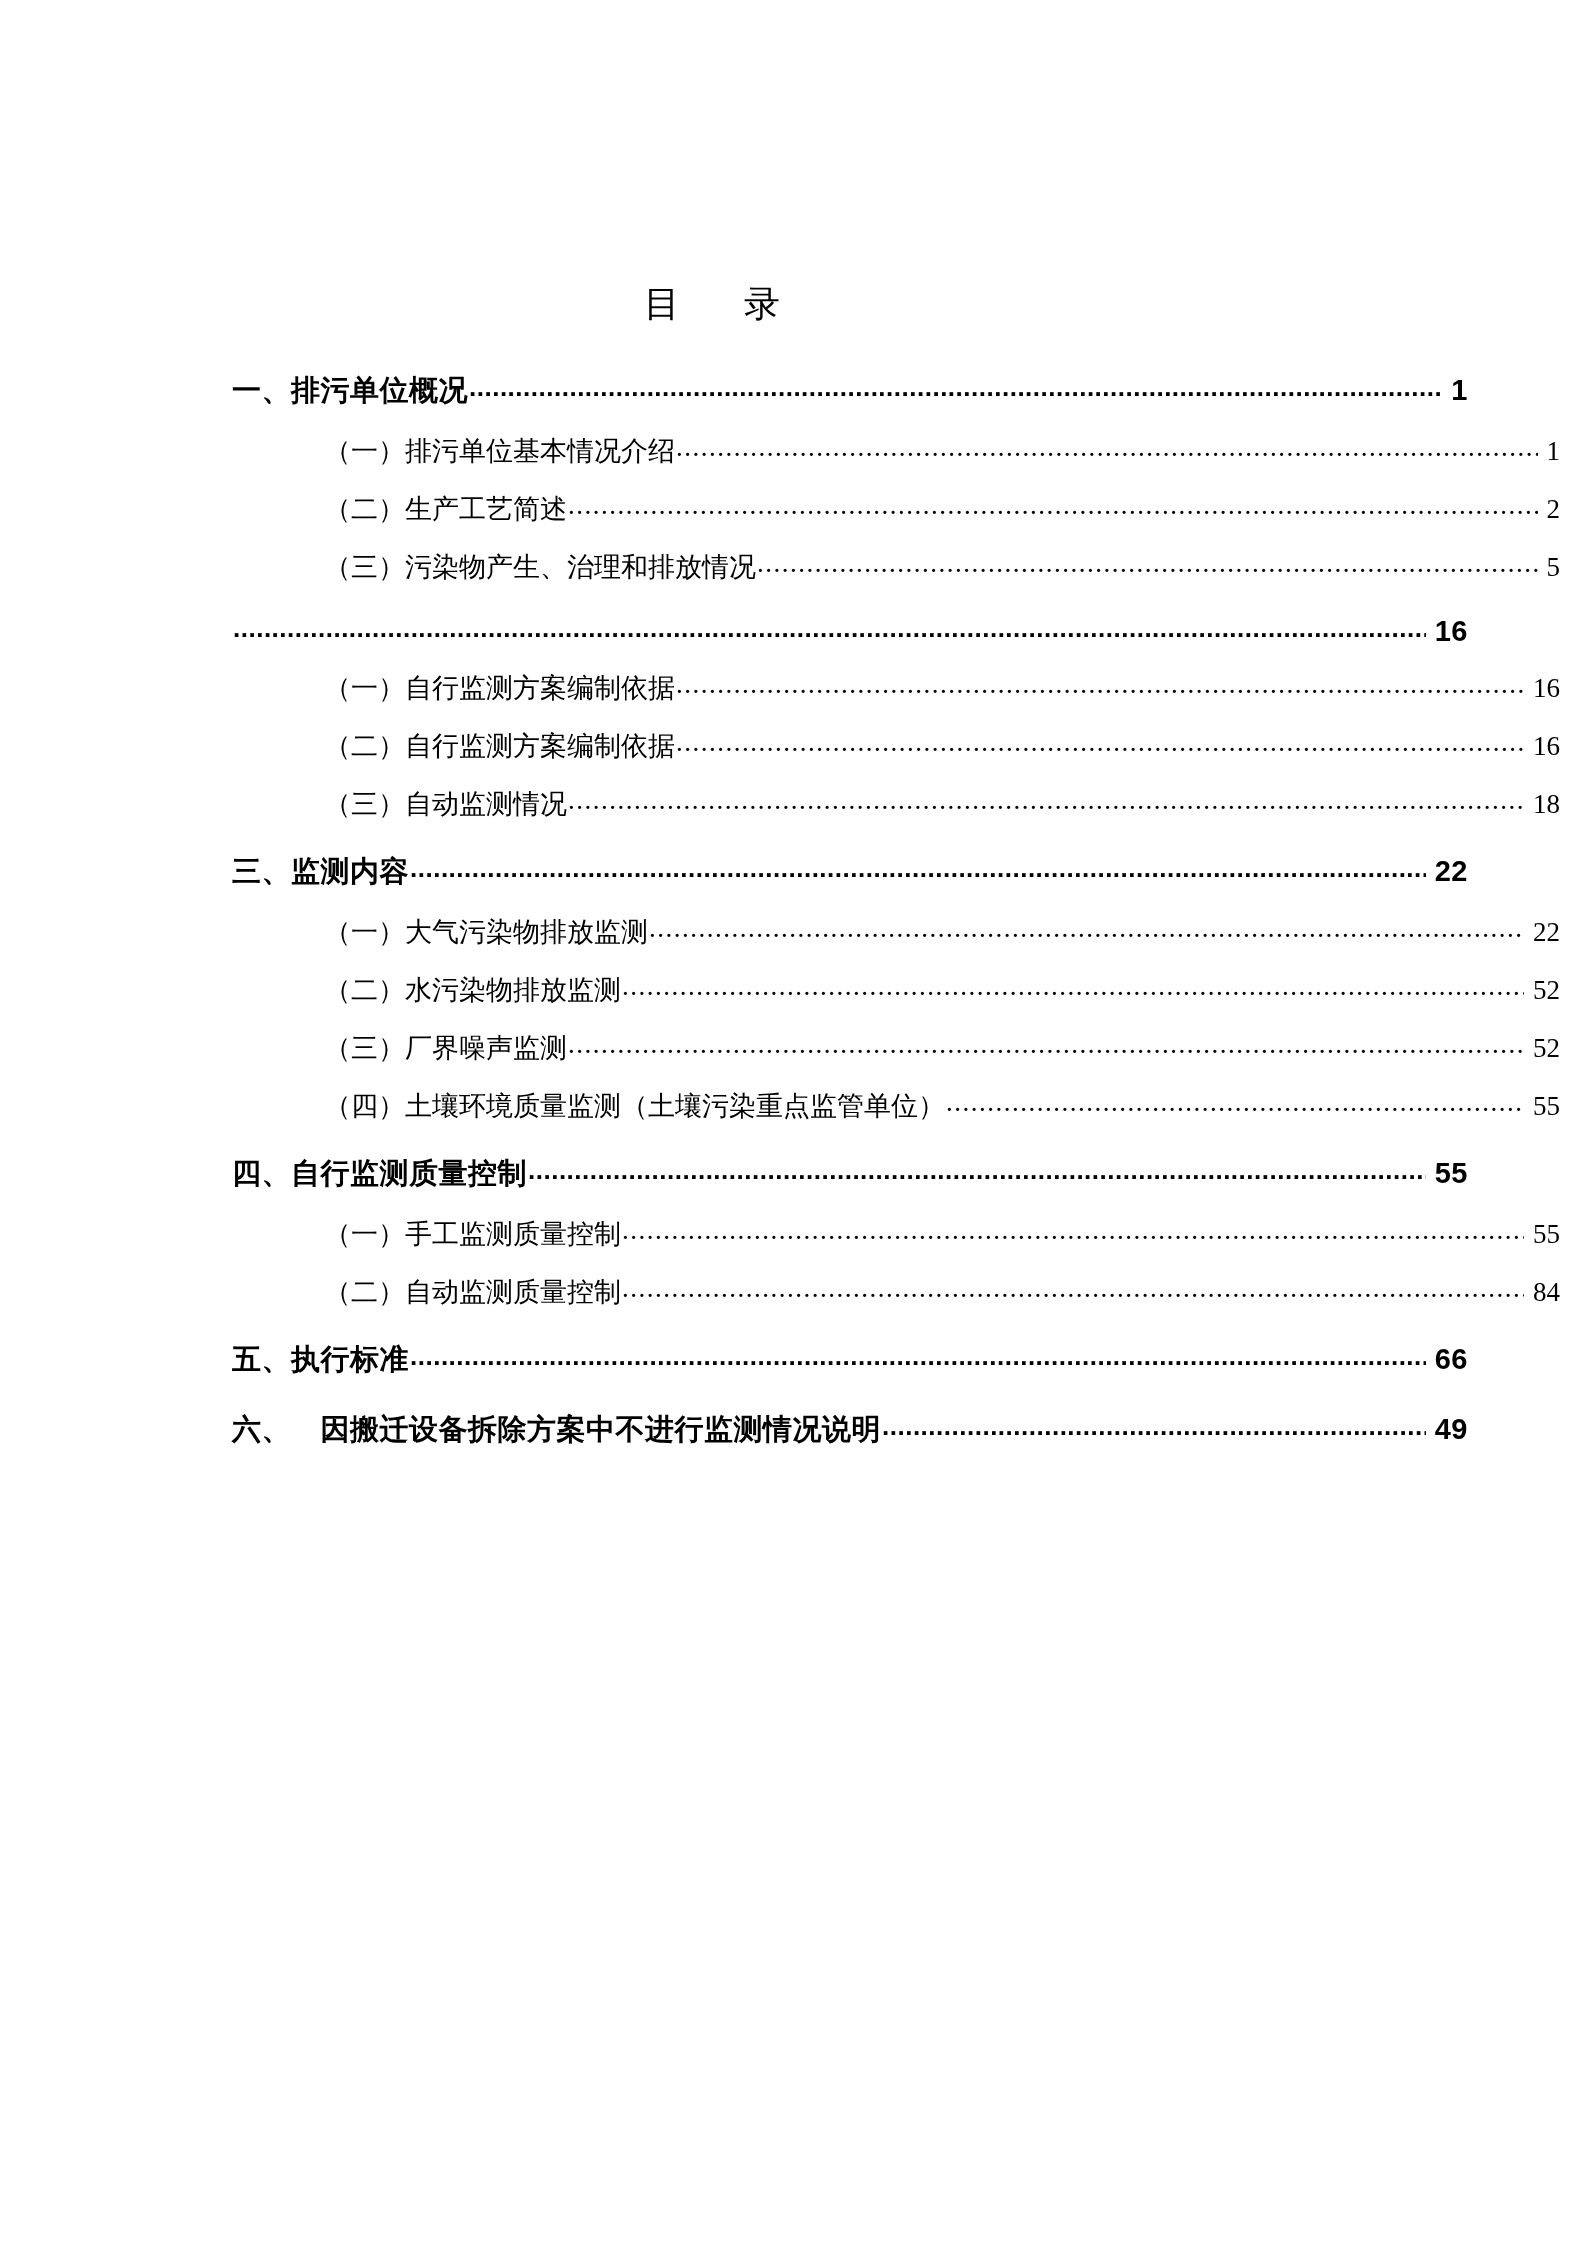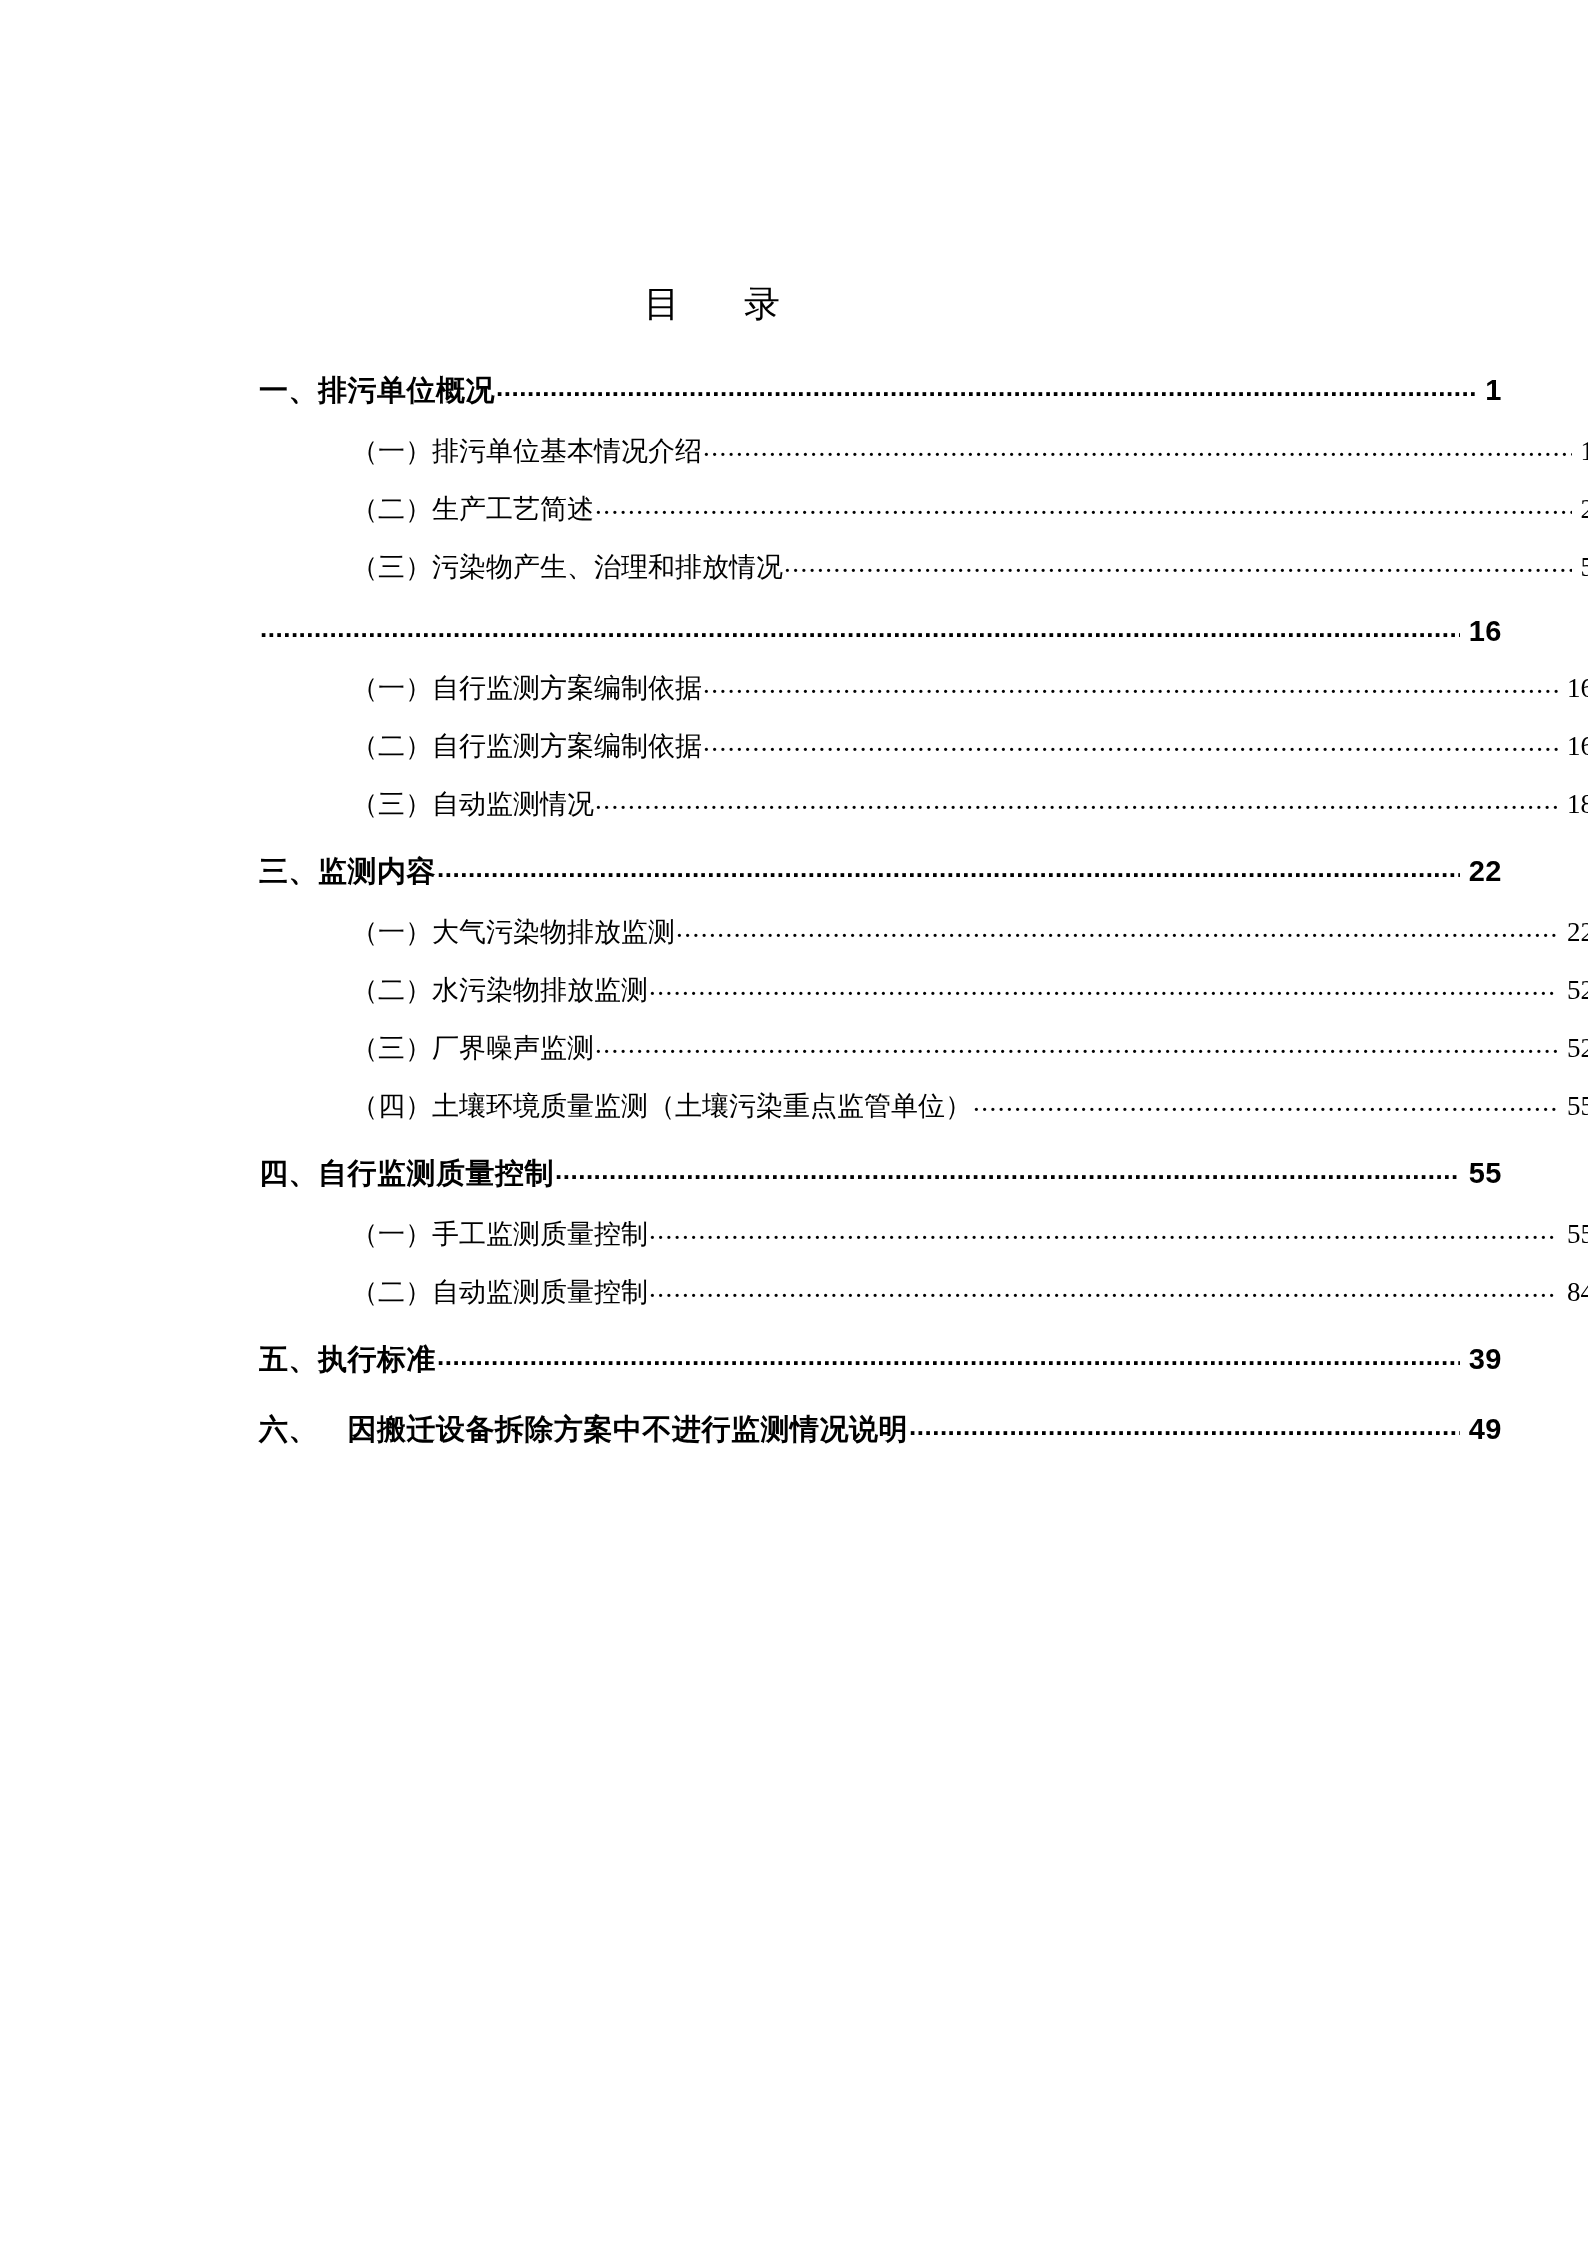--- a/index.html
+++ b/index.html
@@ -28,22 +28,21 @@
     letter-spacing: 14px;
     font-weight: 400;
     margin: 0;
     padding-top: 280px;
     padding-right: 150px;
     color: #000;
   }
   .toc {
     margin-top: 42px;
     padding-left: 232px;
-    padding-right: 86px;
-    margin-left: 27px;
+    padding-right: 120px;
   }
   .toc-entry {
     display: flex;
     align-items: baseline;
     width: 100%;
     white-space: nowrap;
   }
   .toc-entry .label {
     flex: 0 0 auto;
   }
@@ -203,21 +202,21 @@
 
     <div class="toc-entry lvl2">
       <span class="label">（二）自动监测质量控制</span>
       <span class="leader"></span>
       <span class="page-num">84</span>
     </div>
 
     <div class="toc-entry lvl1">
       <span class="label">五、执行标准</span>
       <span class="leader"></span>
-      <span class="page-num">39</span>
+      <span class="page-num">66</span>
     </div>
 
     <div class="toc-entry lvl1">
       <span class="label">六、　因搬迁设备拆除方案中不进行监测情况说明</span>
       <span class="leader"></span>
       <span class="page-num">49</span>
     </div>
 
   </div>
 </div>

